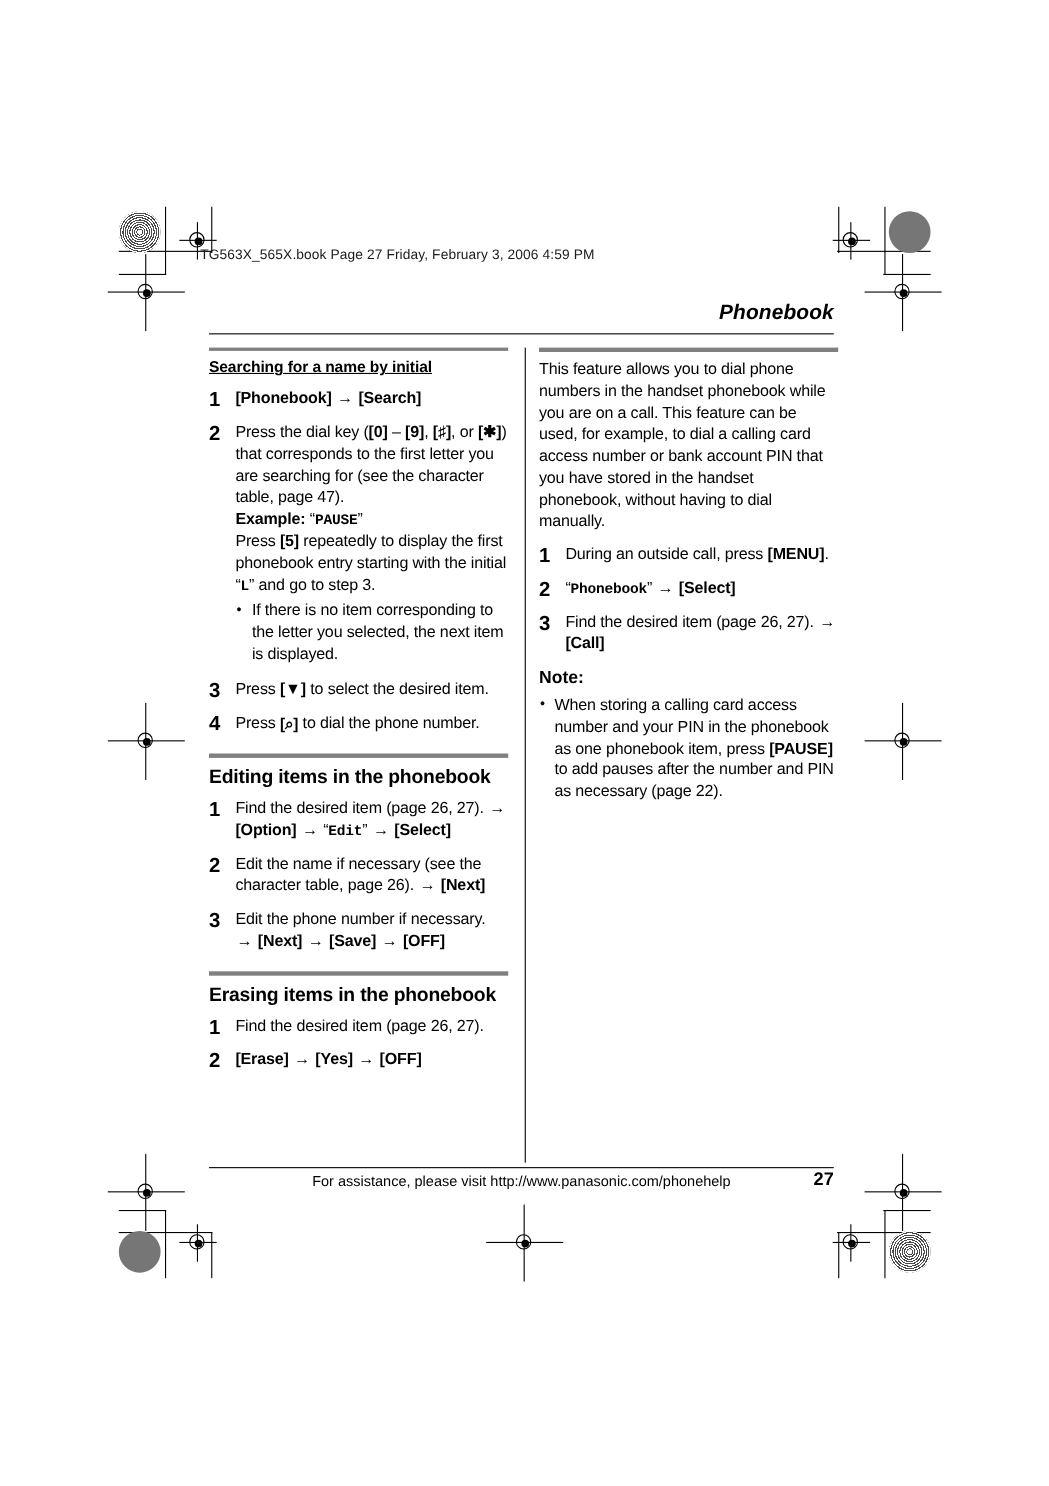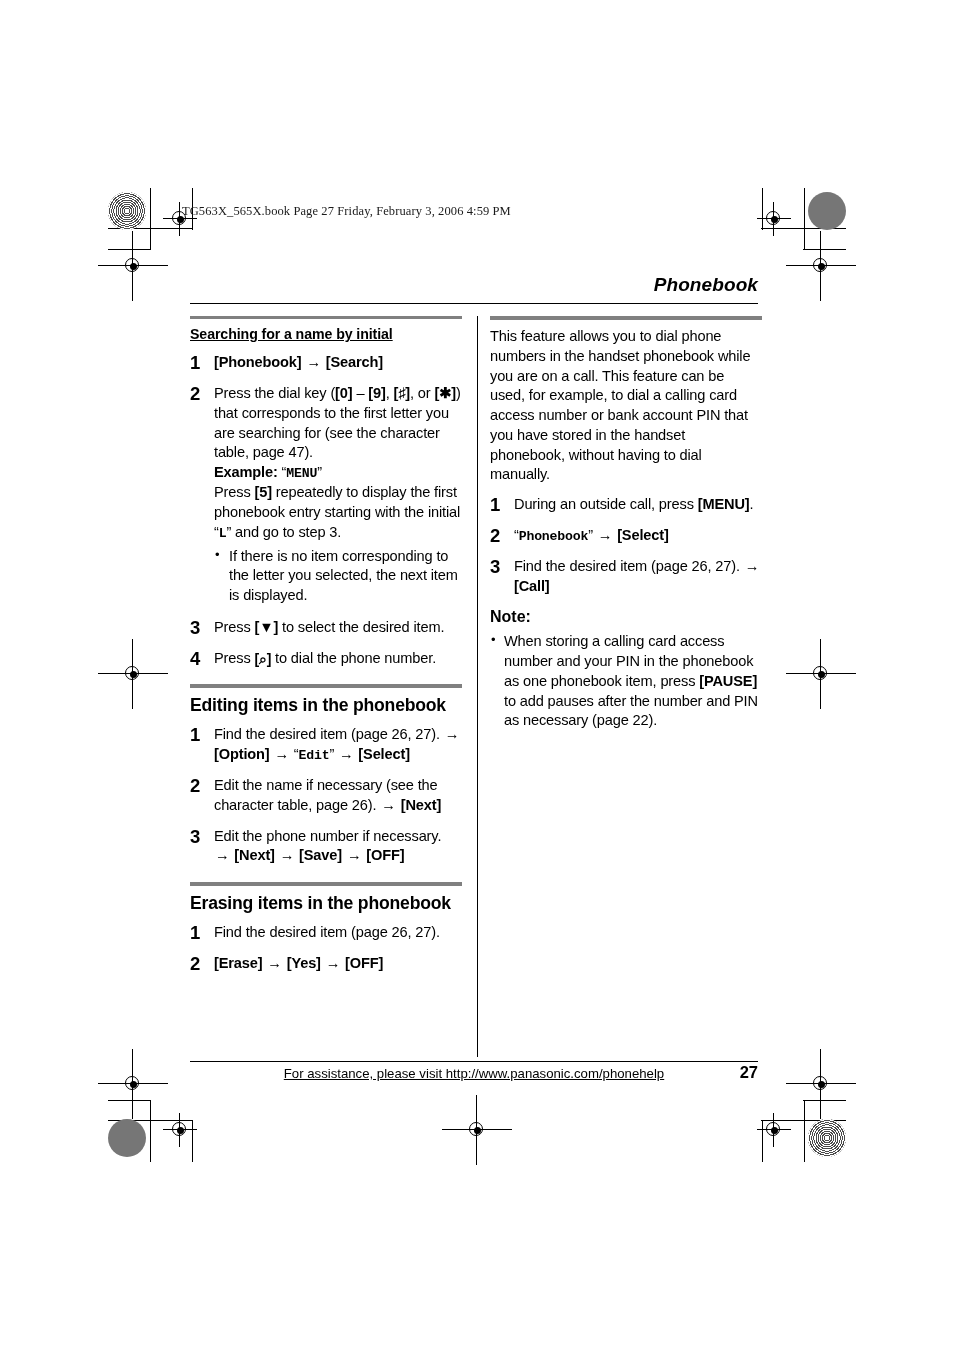--- a/index.html
+++ b/index.html
@@ -60,22 +60,22 @@
   .density.solid { background: #767676; }
   .density.halftone {
     background:
       radial-gradient(circle at 50% 50%, #ffffff 0%, #ffffff 8%, transparent 9%),
       repeating-radial-gradient(circle at 50% 50%, #4a4a4a 0px, #4a4a4a 1px, #ffffff 1px, #ffffff 2.1px);
   }
 
   
   .filestamp {
     position: absolute;
-    left: 182px; top: 204px;
-    font-family: Liberation Serif, serif;
+    left: 182px; top: 224px;
+    font-family: Liberation Sans, sans-serif;
     font-size: 12.5px;
     color: #1a1a1a;
     white-space: nowrap;
     letter-spacing: .1px;
   }
 
   .running-head {
     position: absolute;
     left: 190px; right: 196px; top: 274px;
     text-align: right;
@@ -100,21 +100,20 @@
   .footer-rule {
     position: absolute;
     left: 190px; right: 196px; top: 1061px;
     height: 1.3px; background: #000;
   }
   .footer-text {
     position: absolute;
     left: 190px; right: 196px; top: 1066px;
     text-align: center;
     font-size: 13.2px;
-    text-decoration: underline;
   }
   .folio {
     position: absolute;
     right: 196px; top: 1063px;
     font-size: 16.5px;
     font-weight: bold;
   }
 
   .col {
     position: absolute;
@@ -340,21 +339,21 @@
     <span class="key">[Phonebook]</span>
     <span class="arrow">→</span>
     <span class="key">[Search]</span>
   </div>
 
   <div class="step">
     <span class="num">2</span>
     <span>Press the dial key (</span><span class="key">[0]</span><span> – </span><span class="key">[9]</span><span>, </span><span class="key">[♯]</span><span>, or </span><span class="key">[✱]</span><span>) that corresponds to the first letter you are searching for (see the character table, page 47).</span>
     <br>
     <span class="example-lbl">Example:</span>
-    <span>“</span><span class="disp">MENU</span><span>”</span>
+    <span>“</span><span class="disp">PAUSE</span><span>”</span>
     <br>
     <span>Press </span><span class="key">[5]</span><span> repeatedly to display the first phonebook entry starting with the initial “</span><span class="disp">L</span><span>” and go to step 3.</span>
     <ul class="bullets inner">
       <li>If there is no item corresponding to the letter you selected, the next item is displayed.</li>
     </ul>
   </div>
 
   <div class="step">
     <span class="num">3</span>
     <span>Press </span><span class="key">[▼]</span><span> to select the desired item.</span>

